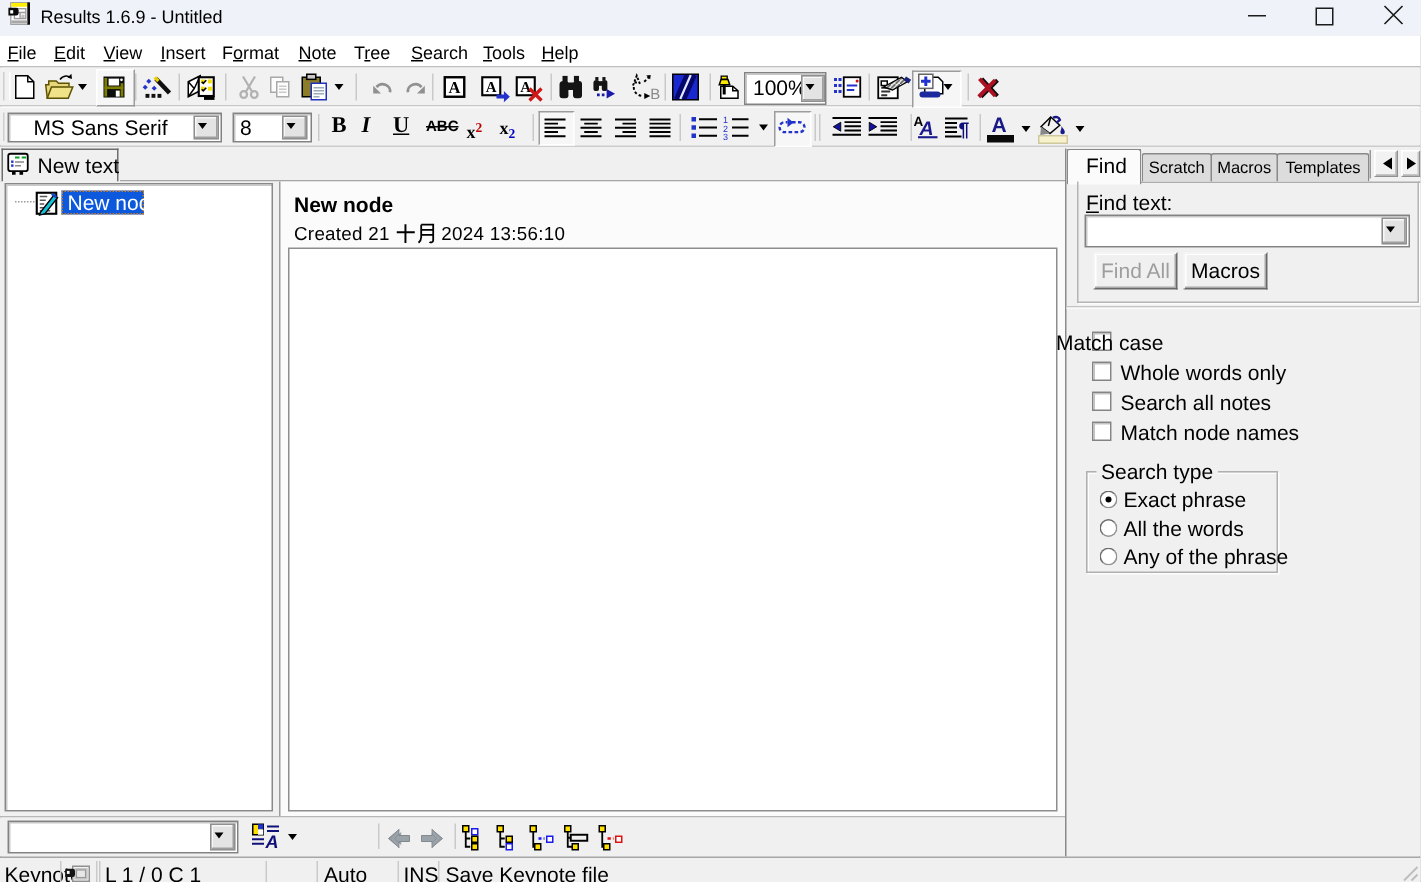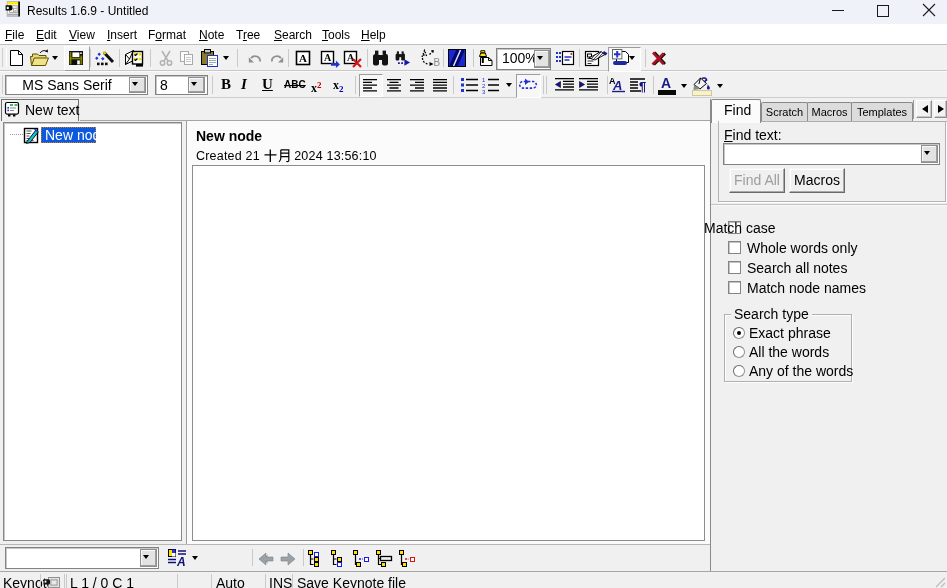--- a/index.html
+++ b/index.html
@@ -432,21 +432,21 @@
 <div class="cb" style="left:728px;top:281px"></div>
 <div class="t11 a" style="left:747px;top:283px">Match node names</div>
 <div class="a" style="left:724px;top:314px;width:128px;height:68px;border:1px solid #b0b0b0;box-shadow:inset 1px 1px 0 #fdfdfd,1px 1px 0 #fdfdfd;box-sizing:border-box"></div>
 <div class="t11 a" style="left:731px;top:309px;background:#f0f0f0;padding:0 3px">Search type</div>
 <div class="rd" style="left:733px;top:327px"></div>
 <div class="a" style="left:737px;top:331px;width:4px;height:4px;background:#000;border-radius:50%"></div>
 <div class="t11 a" style="left:749px;top:328px">Exact phrase</div>
 <div class="rd" style="left:733px;top:346px"></div>
 <div class="t11 a" style="left:749px;top:347px">All the words</div>
 <div class="rd" style="left:733px;top:365px"></div>
-<div class="t11 a" style="left:749px;top:366px">Any of the words</div>
+<div class="t11 a" style="left:749px;top:366px">Any of the phrase</div>
 
 <div class="hline" style="left:0;top:544px;width:710px;background:#b7b7b7"></div>
 <div class="a" style="left:0;top:545px;width:710px;height:26px;background:#f0f0f0"></div>
 <div class="fld" style="left:5px;top:547px;width:152px;height:20px"></div>
 <div class="cbtn" style="left:140px;top:549px;width:15px;height:16px"></div>
 <div class="arw a" style="left:143px;top:555px"></div>
 <svg class="a" style="left:168px;top:549px" width="19" height="17" viewBox="0 0 19 17">
  <rect x="0.5" y="0.5" width="7" height="7" fill="#ffe000" stroke="#000"></rect>
  <rect x="4" y="0.5" width="3.5" height="3.5" fill="#2233cc"></rect>
  <rect x="4" y="4" width="3.5" height="3.5" fill="#fff"></rect>

